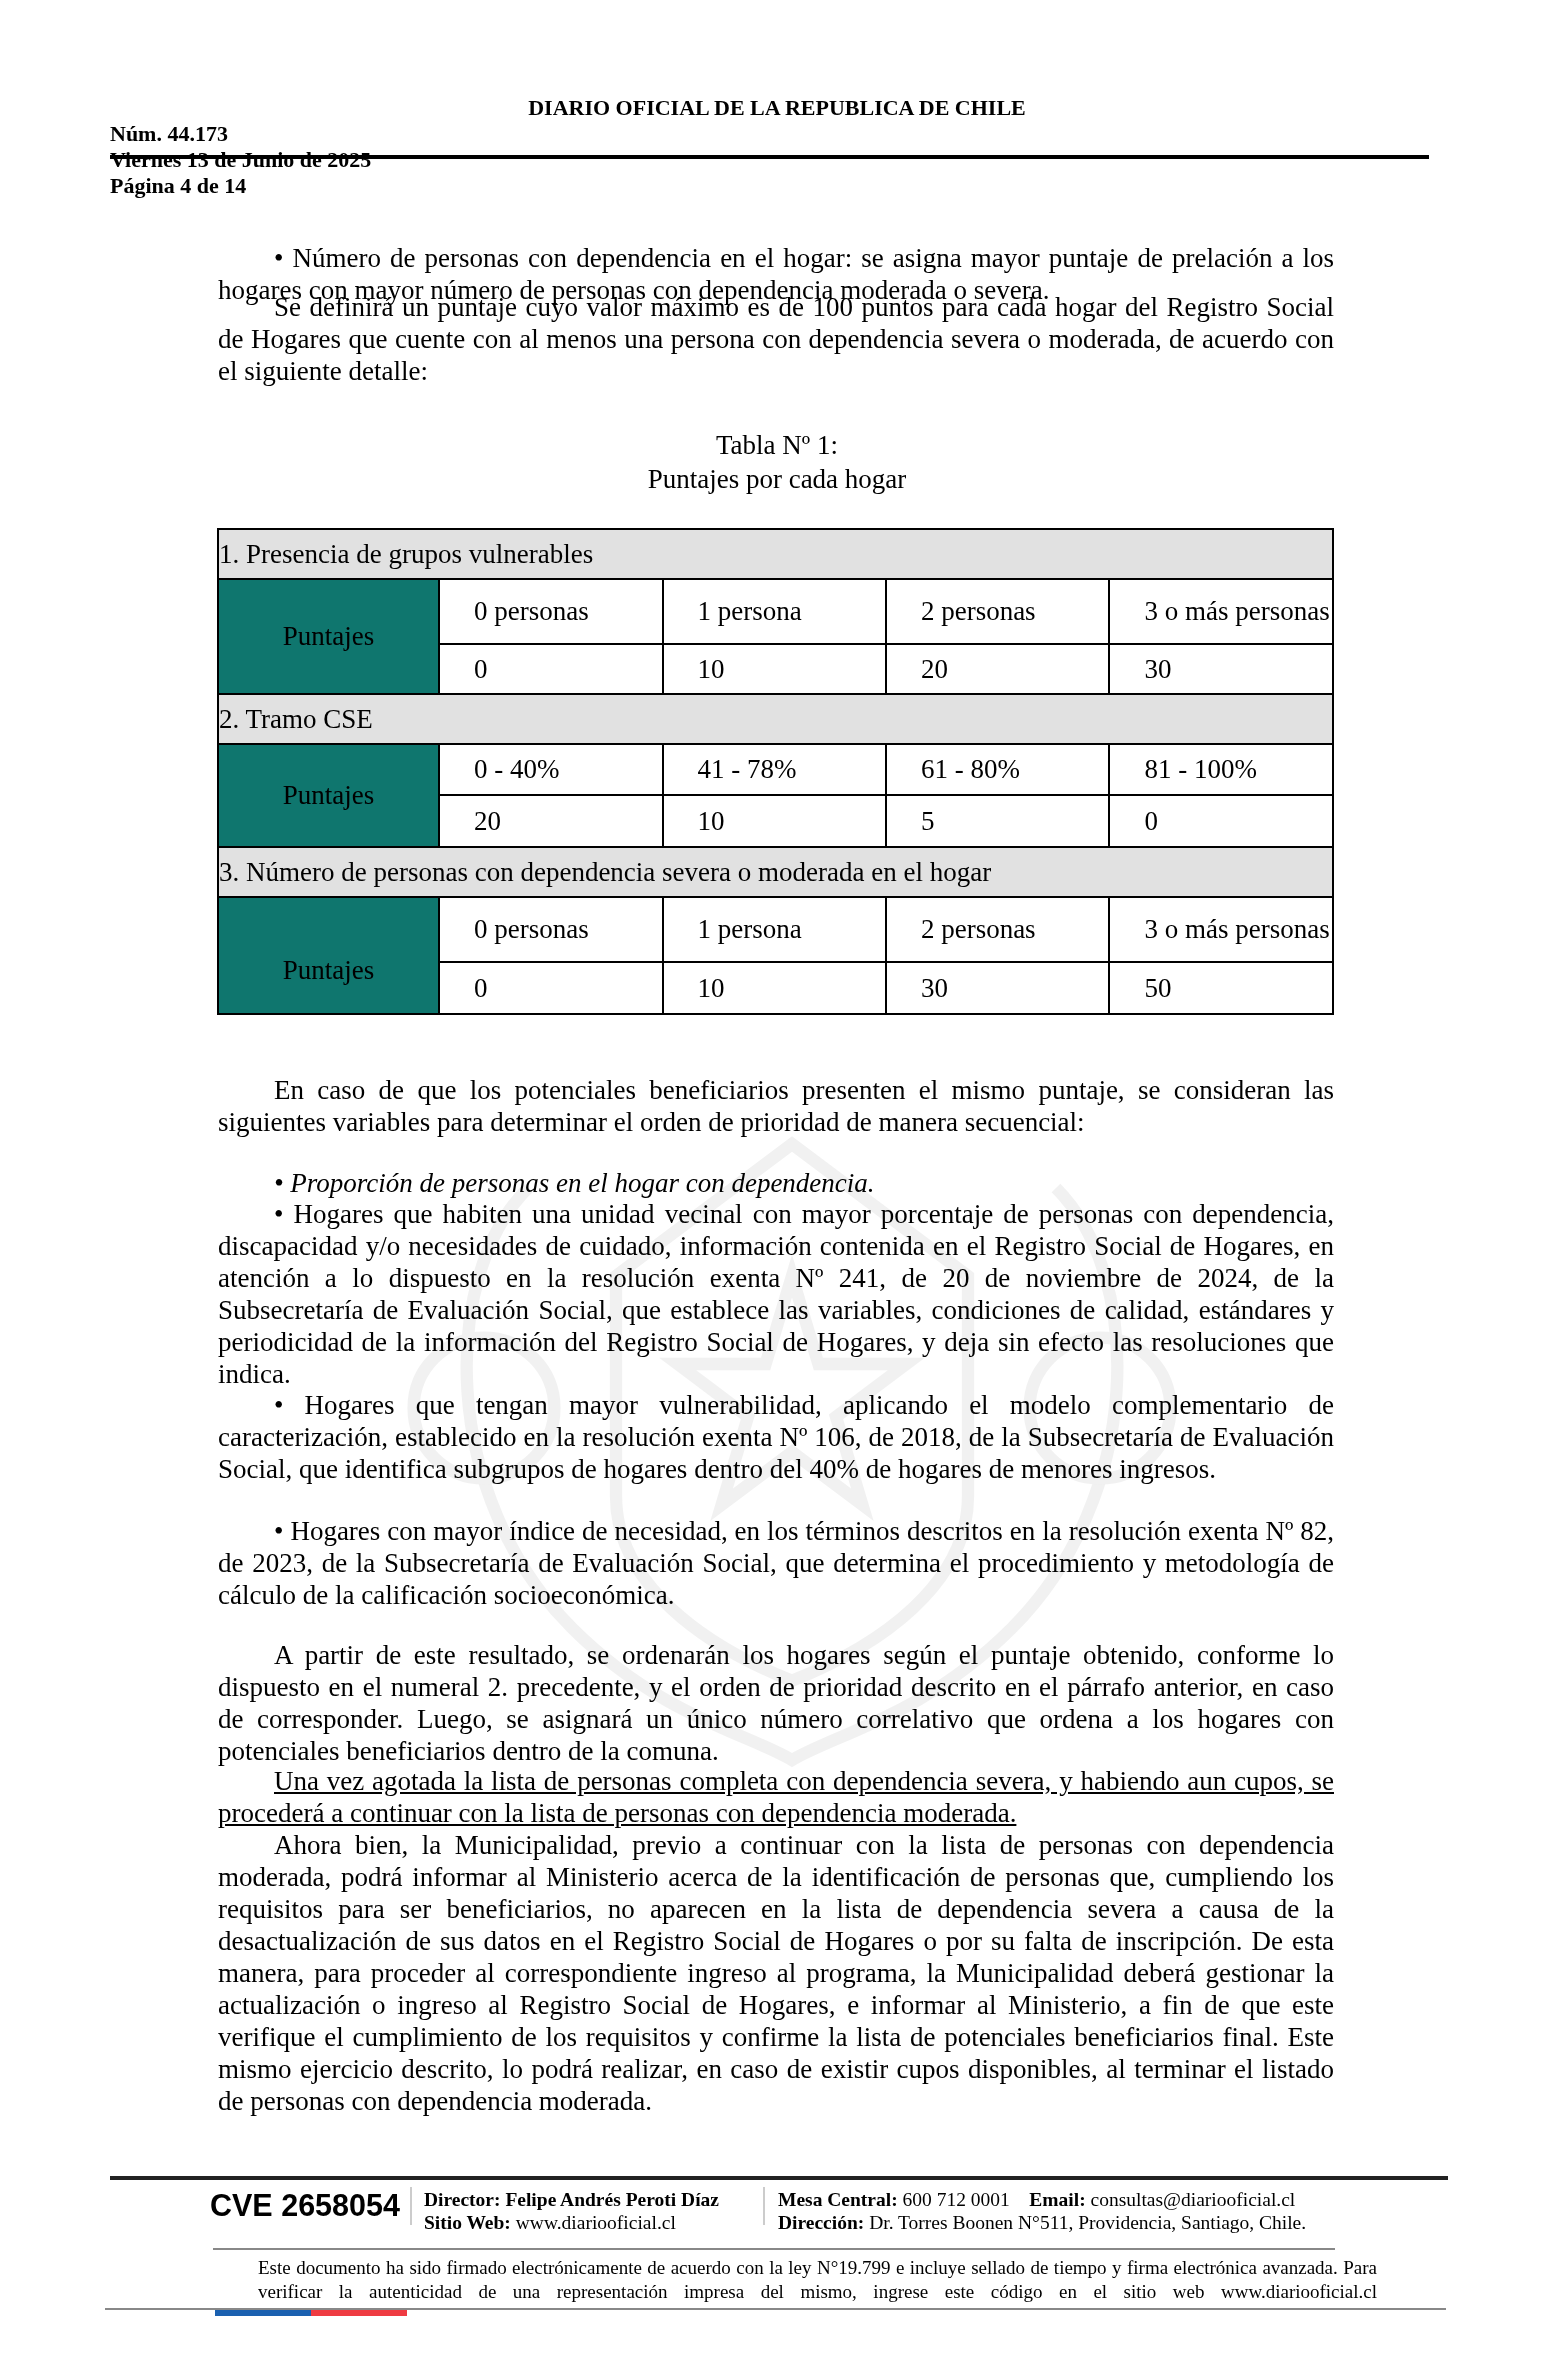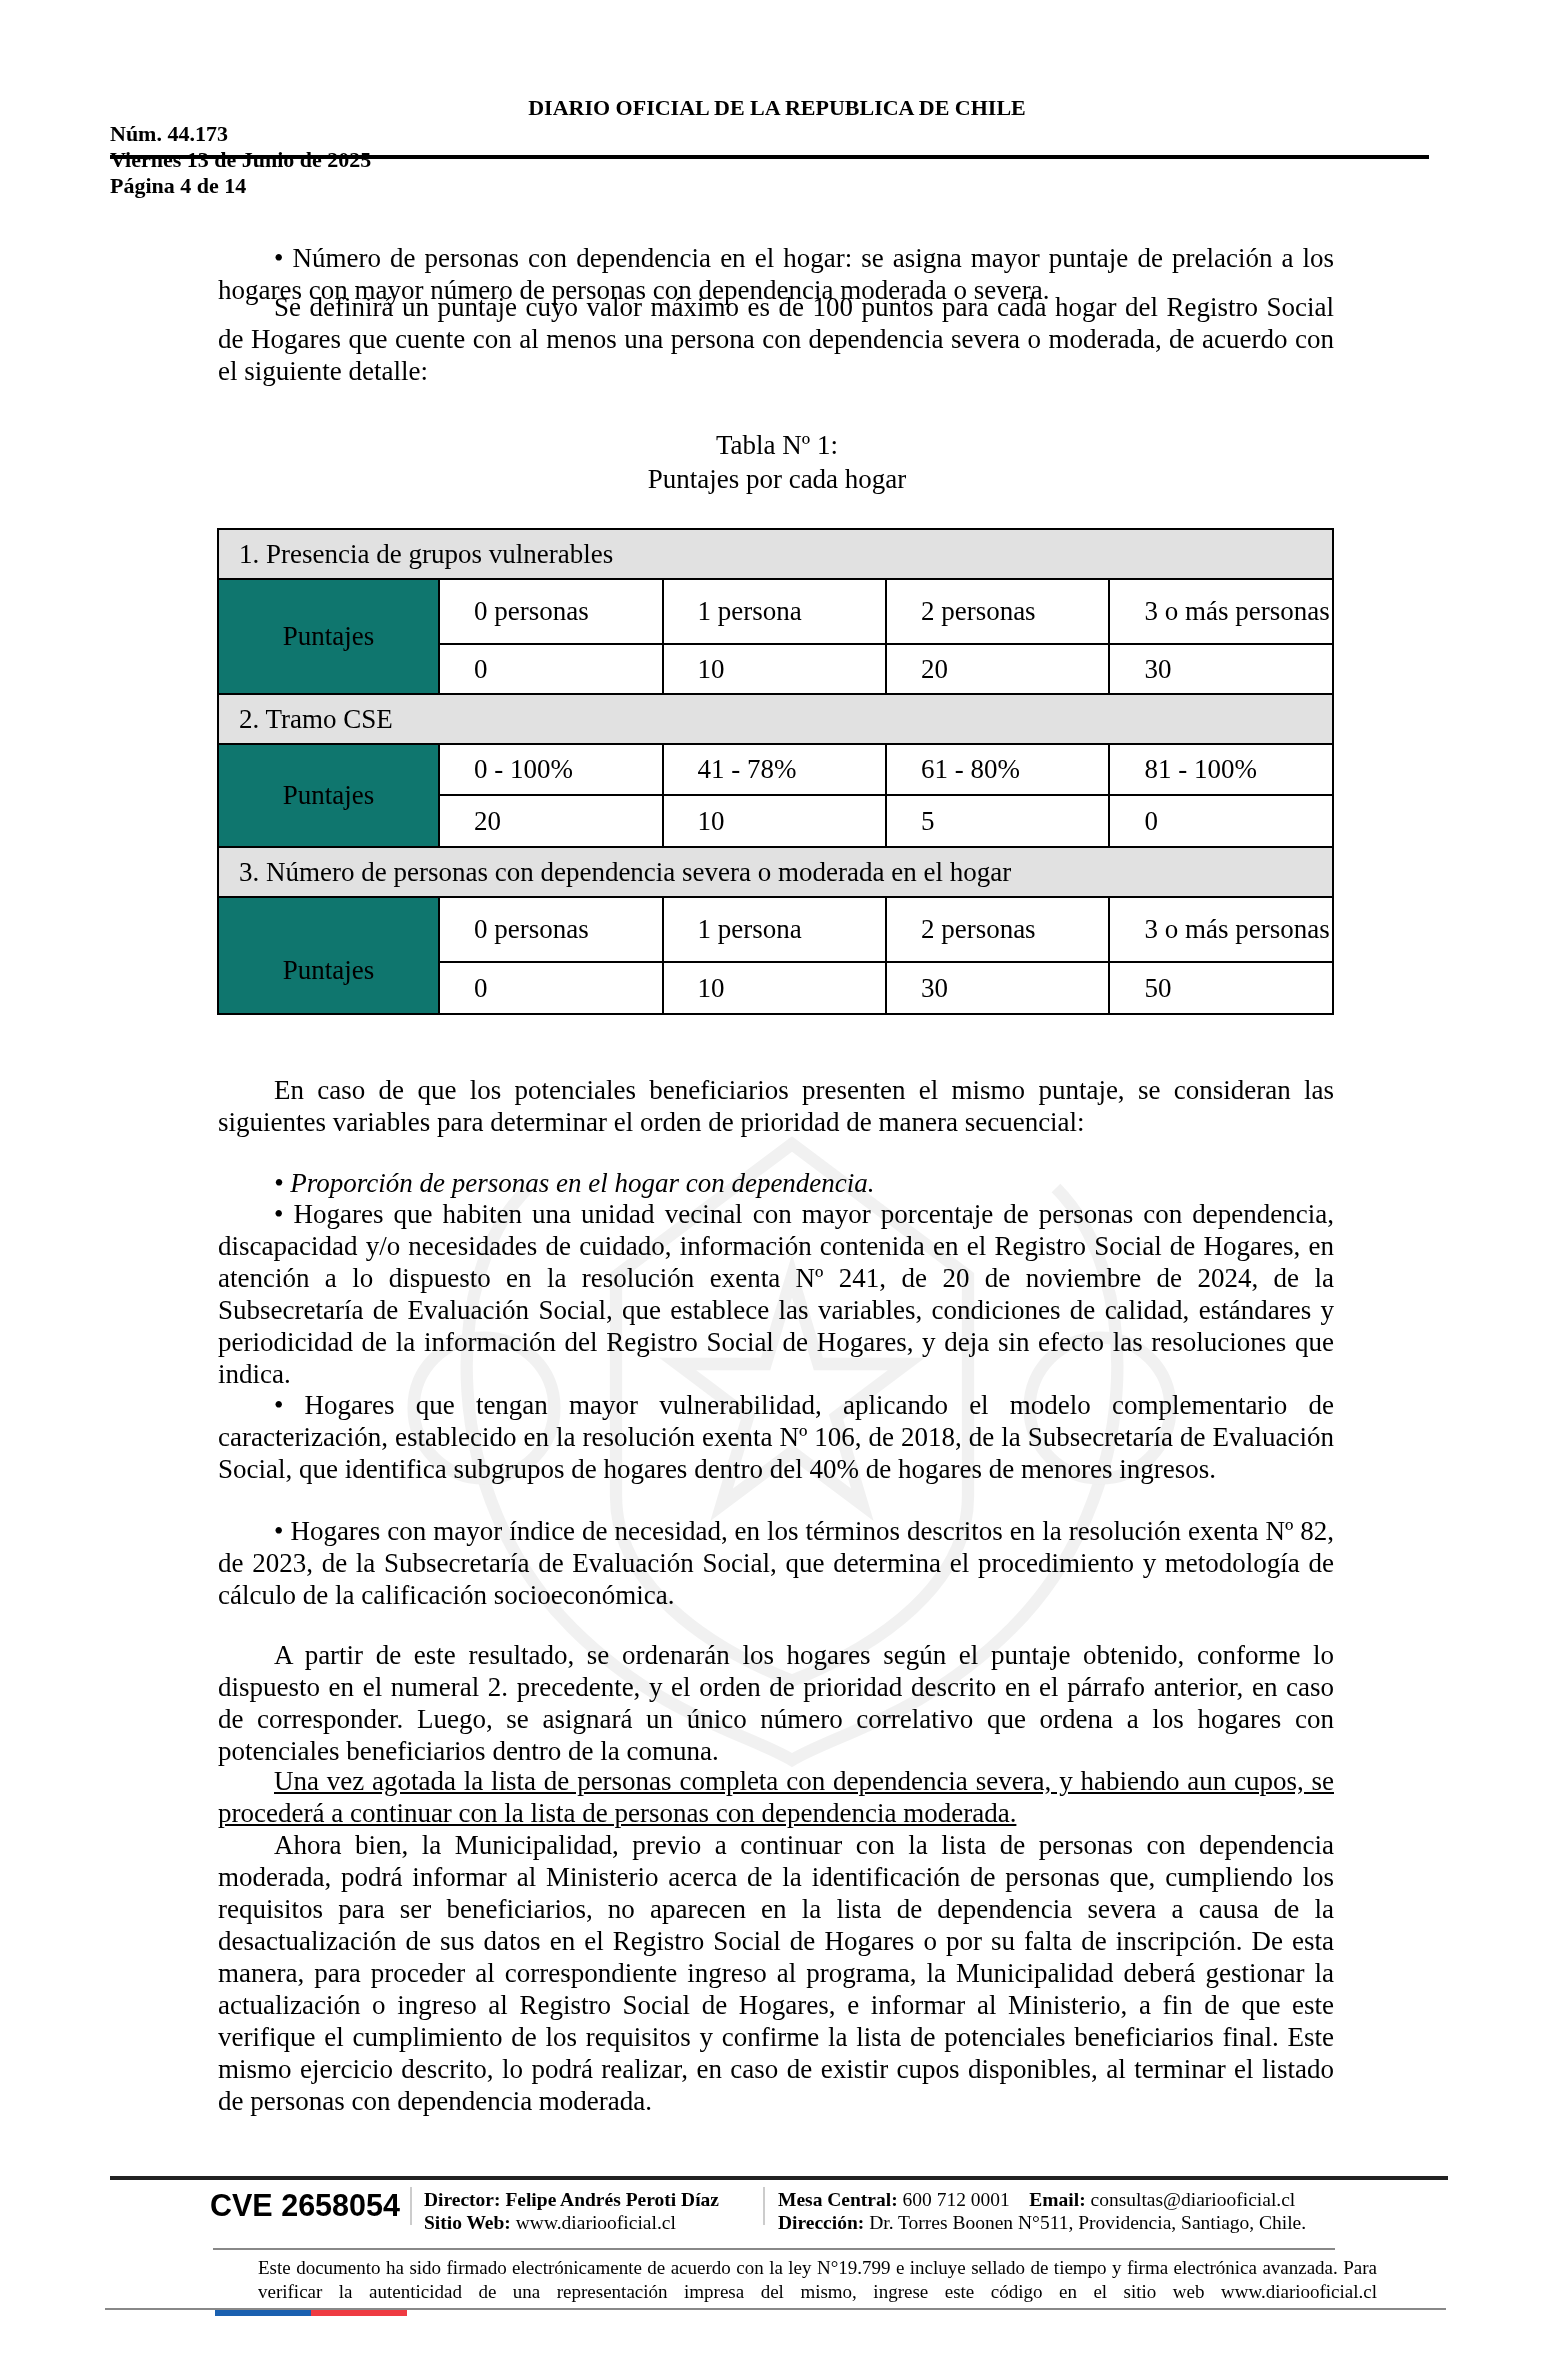--- a/index.html
+++ b/index.html
@@ -20,21 +20,21 @@
   
   .p { position: absolute; left: 218px; width: 1116px; font-size: 27px; line-height: 32px;
        text-align: justify; text-indent: 56px; margin: 0; }
 
   .caption { position: absolute; left: 0; width: 1554px; text-align: center; font-size: 27px; line-height: 34px; }
 
   
   .tbl { position: absolute; left: 217px; top: 528px; width: 1117px; border-collapse: collapse;
          font-size: 27px; }
   .tbl td { border: 2.4px solid #000; padding: 0 0 0 34px; vertical-align: middle; }
-  .tbl td.sec { background: #e1e1e1; padding-left: 20px; height: 48px; }
+  .tbl td.sec { background: #e1e1e1; padding-left: 0; height: 48px; }
   .tbl td.lbl { text-align: center; padding: 0; width: 221px; background: #0f766e; }
   .tbl td.c { width: 189px; line-height: 30.5px; }
   .tbl tr.h1 td.c { height: 63px; }
   .tbl tr.v td.c { height: 48px; }
 
   
   .ftr-rule-top { position: absolute; left: 110px; width: 1338px; top: 2176px; height: 3.7px; background: #222; }
   .cve { position: absolute; left: 210px; top: 2188px; font-family: "Liberation Sans", sans-serif;
          font-weight: bold; font-size: 30.5px; }
   .vsep { position: absolute; top: 2187px; width: 1.8px; height: 38px; background: #ccc; }
@@ -91,21 +91,21 @@
     <td class="c">10</td>
     <td class="c">20</td>
     <td class="c">30</td>
   </tr>
 
   <tr>
     <td class="sec" colspan="5">2. Tramo CSE</td>
   </tr>
   <tr class="v">
     <td class="lbl" rowspan="2">Puntajes</td>
-    <td class="c" style="height:49px;">0 - 100%</td>
+    <td class="c" style="height:49px;">0 - 40%</td>
     <td class="c">41 - 78%</td>
     <td class="c">61 - 80%</td>
     <td class="c">81 - 100%</td>
   </tr>
   <tr class="v">
     <td class="c" style="height:50px;">20</td>
     <td class="c">10</td>
     <td class="c">5</td>
     <td class="c">0</td>
   </tr>

